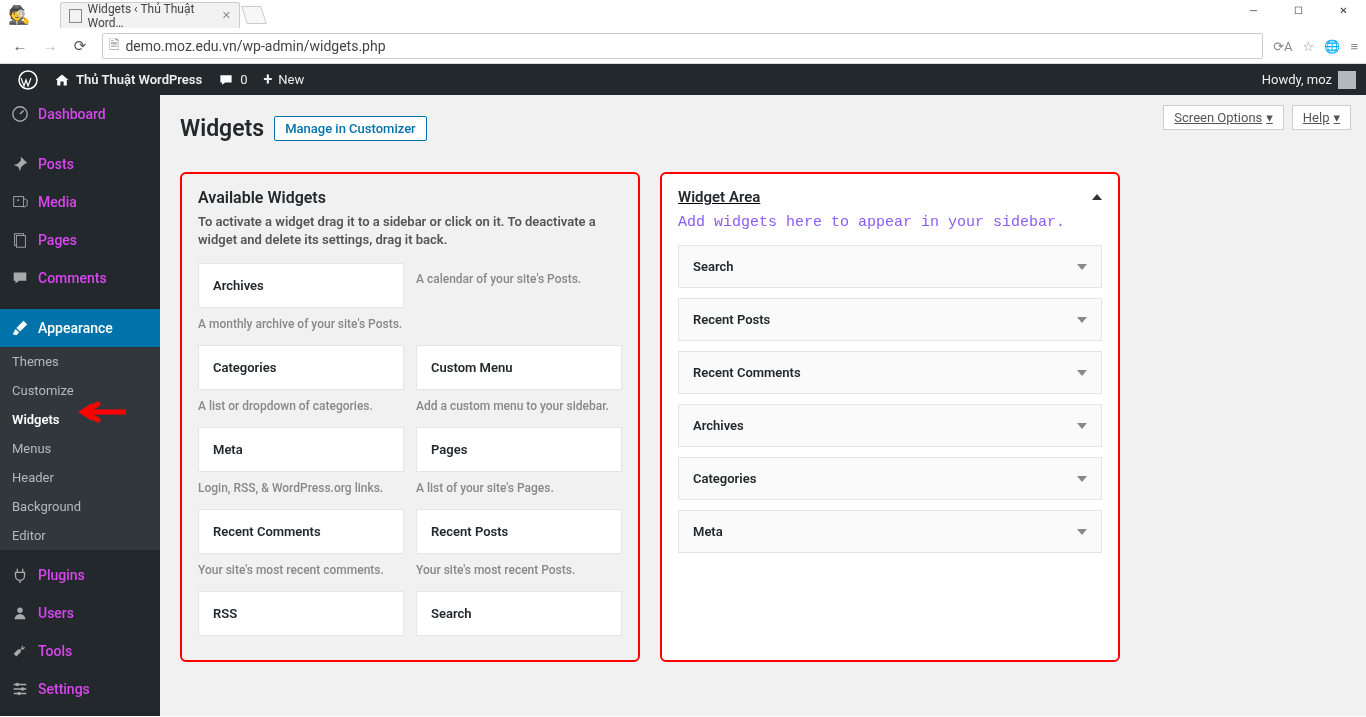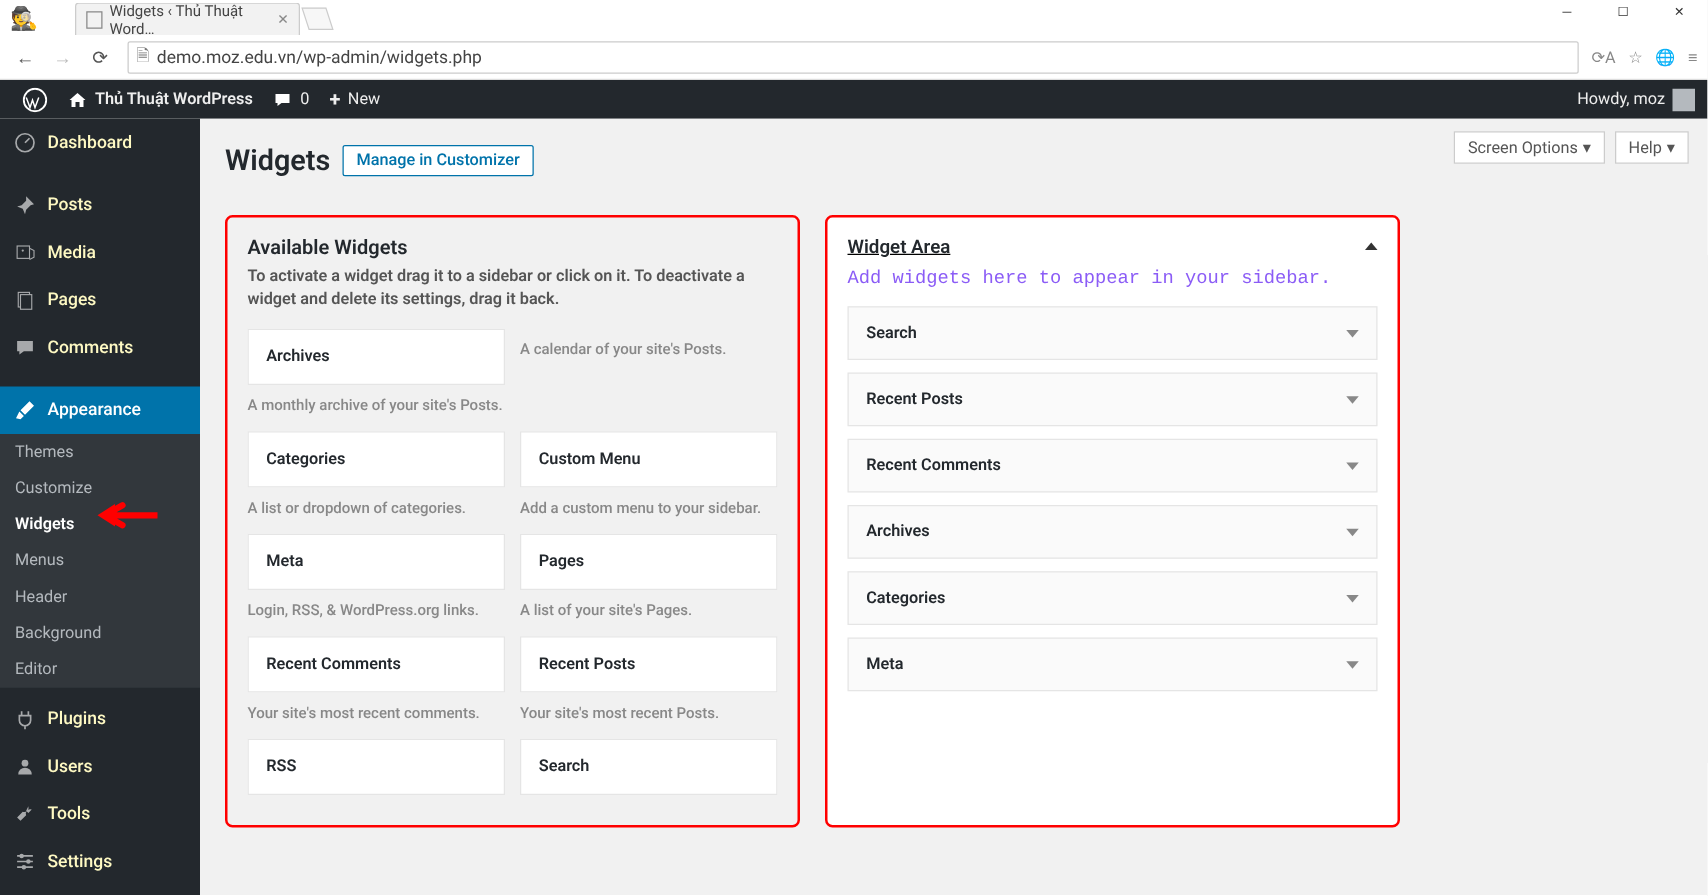--- a/index.html
+++ b/index.html
@@ -26,34 +26,34 @@
 .wp-adminbar { height:31px; background:#23282d; color:#eee; display:flex; align-items:center; padding:0 10px; font-size:13px; }
 .wp-adminbar .ab-item { display:flex; align-items:center; gap:6px; padding:0 8px; height:32px; color:#eee; }
 .wp-adminbar .ab-right { margin-left:auto; display:flex; align-items:center; gap:6px; }
 .wp-adminbar .avatar { width:18px; height:18px; background:#b4b9be; }
 
 
 .wp-wrap { display:flex; height:calc(717px - 64px - 32px); }
 
 
 .adminmenu { width:160px; background:#23282d; color:#eee; overflow-y:auto; }
-.adminmenu .menu-item { display:flex; align-items:center; gap:8px; padding:9px 10px; color:#fef9c3; font-weight:500; font-size:14px; position:relative; }
+.adminmenu .menu-item { display:flex; align-items:center; gap:8px; padding:9px 10px; color:#d946ef; font-weight:500; font-size:14px; position:relative; }
 .adminmenu .menu-item.current { background:#0073aa; color:#fff; }
 .adminmenu .menu-item.current::after { content:""; position:absolute; right:-8px; top:50%; transform:translateY(-50%); width:0; height:0; border-top:8px solid transparent; border-bottom:8px solid transparent; border-left:8px solid #0073aa; }
 .adminmenu .submenu { background:#32373c; }
 .adminmenu .submenu-item { padding:7px 12px; color:#b4b9be; font-size:13px; }
 .adminmenu .submenu-item.active { color:#fff; font-weight:600; }
 .adminmenu .dashicon { width:20px; height:20px; display:flex; align-items:center; justify-content:center; font-size:16px; opacity:.6; }
 .adminmenu .collapse { padding:10px; color:#b4b9be; font-size:12px; display:flex; align-items:center; gap:8px; }
 .red-arrow-svg { position:absolute; z-index:50; }
 
 
 .content { flex:1; background:#f1f1f1; overflow-y:auto; position:relative; padding:0; }
 .topright { position:absolute; top:10px; right:15px; display:flex; gap:8px; }
-.topright button { background:#fff; border:1px solid #ccc; padding:4px 10px; font-size:13px; color:#555; display:flex; align-items:center; gap:4px; }
+.topright button { background:#fff; border:1px solid #ccc; padding:4px 10px; font-size:13px; color:#555; display:flex; align-items:center; gap:4px;text-decoration:underline; }
 .heading { display:flex; align-items:center; gap:10px; padding:20px 20px 14px; }
 .heading h1 { font-size:23px; font-weight:600; color:#23282d; }
 .heading a { background:#fff; border:1px solid #0073aa; color:#0073aa; padding:4px 10px; font-size:13px; font-weight:500; border-radius:2px; }
 
 .cols { display:flex; gap:20px; padding:16px 20px 40px; }
 
 .panel { border:2px solid #f00; border-radius:6px; padding:14px 16px 24px; background:#f1f1f1; }
 .available-panel { width:460px; }
 .area-panel { width:460px; background:#fff; }
 

